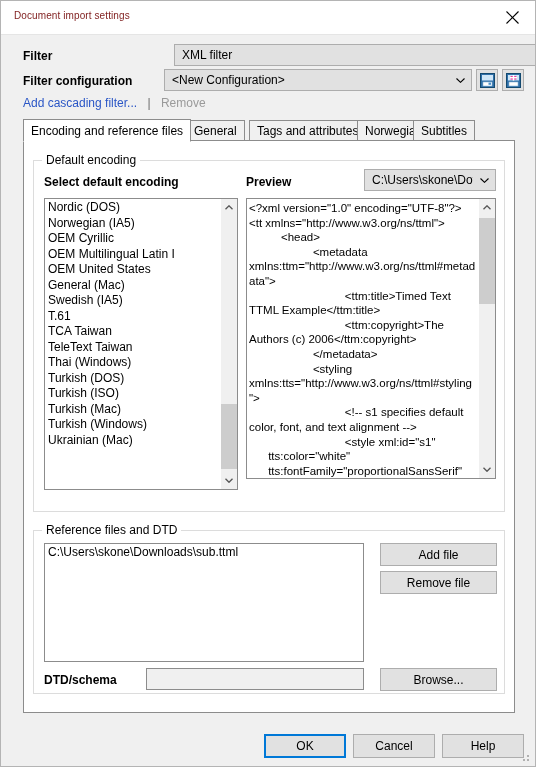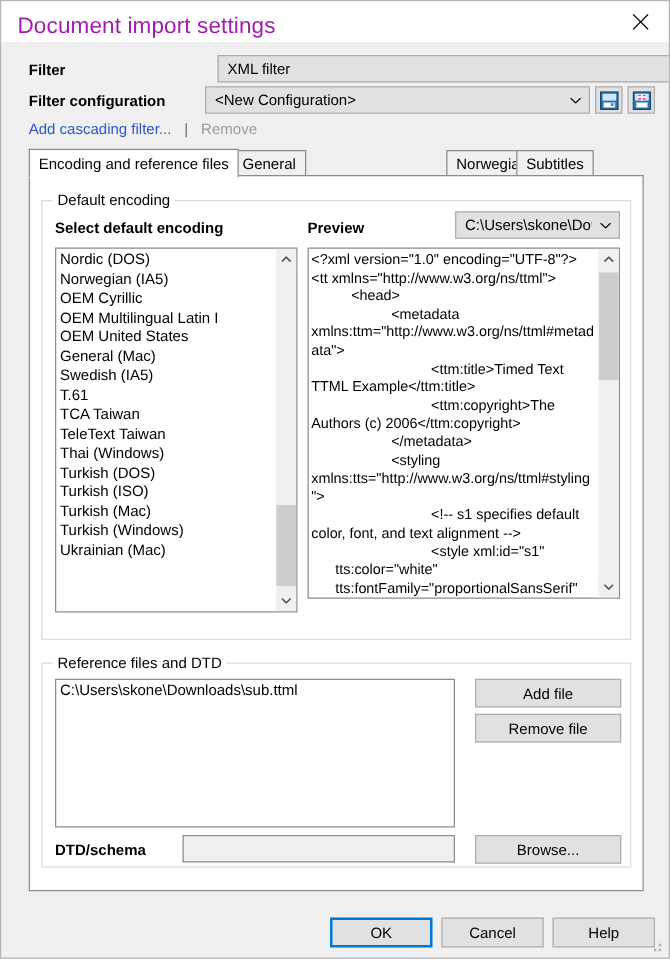--- a/index.html
+++ b/index.html
@@ -25,21 +25,21 @@
 
   
   #titlebar {
     position: absolute; left: 0; top: 0;
     width: 534px; height: 34px;
     background: #ffffff;
     border-bottom: 1px solid #e5e5e5;
   }
   #titlebar .title {
     position: absolute; left: 13px; top: 9px;
-    font-size: 18px; color: #a21caf;
+    font-size: 10px; color: #7f1d1d;
     letter-spacing: 0.1px;
   }
   #close-btn {
     position: absolute; right: 0px; top: 0px;
     width: 45px; height: 32px;
     display: flex; align-items: center; justify-content: center;
     cursor: default;
   }
   #close-btn svg { display:block; }
 
@@ -298,20 +298,21 @@
 
   <div class="linkrow" style="left:22px; top:95px;">
     <span class="link">Add cascading filter...</span>
     <span class="sep">|</span>
     <span class="disabled-link">Remove</span>
   </div>
 
   <div id="tabstrip">
     <div class="tab active" style="left:0px;">Encoding and reference files</div>
     <div class="tab" style="left:163px;">General</div>
+    <div class="tab" style="left:226px;">Tags and attributes</div>
     <div class="tab" style="left:334px;">Norwegian</div>
     <div class="tab" style="left:390px;">Subtitles</div>
   </div>
 
   <div id="tabpage">
 
     <div class="groupbox" style="left:9px; top:19px; width:472px; height:352px;">
       <div class="gb-title">Default encoding</div>
 
       <div class="lbl" style="left:10px; top:14px;">Select default encoding</div>

